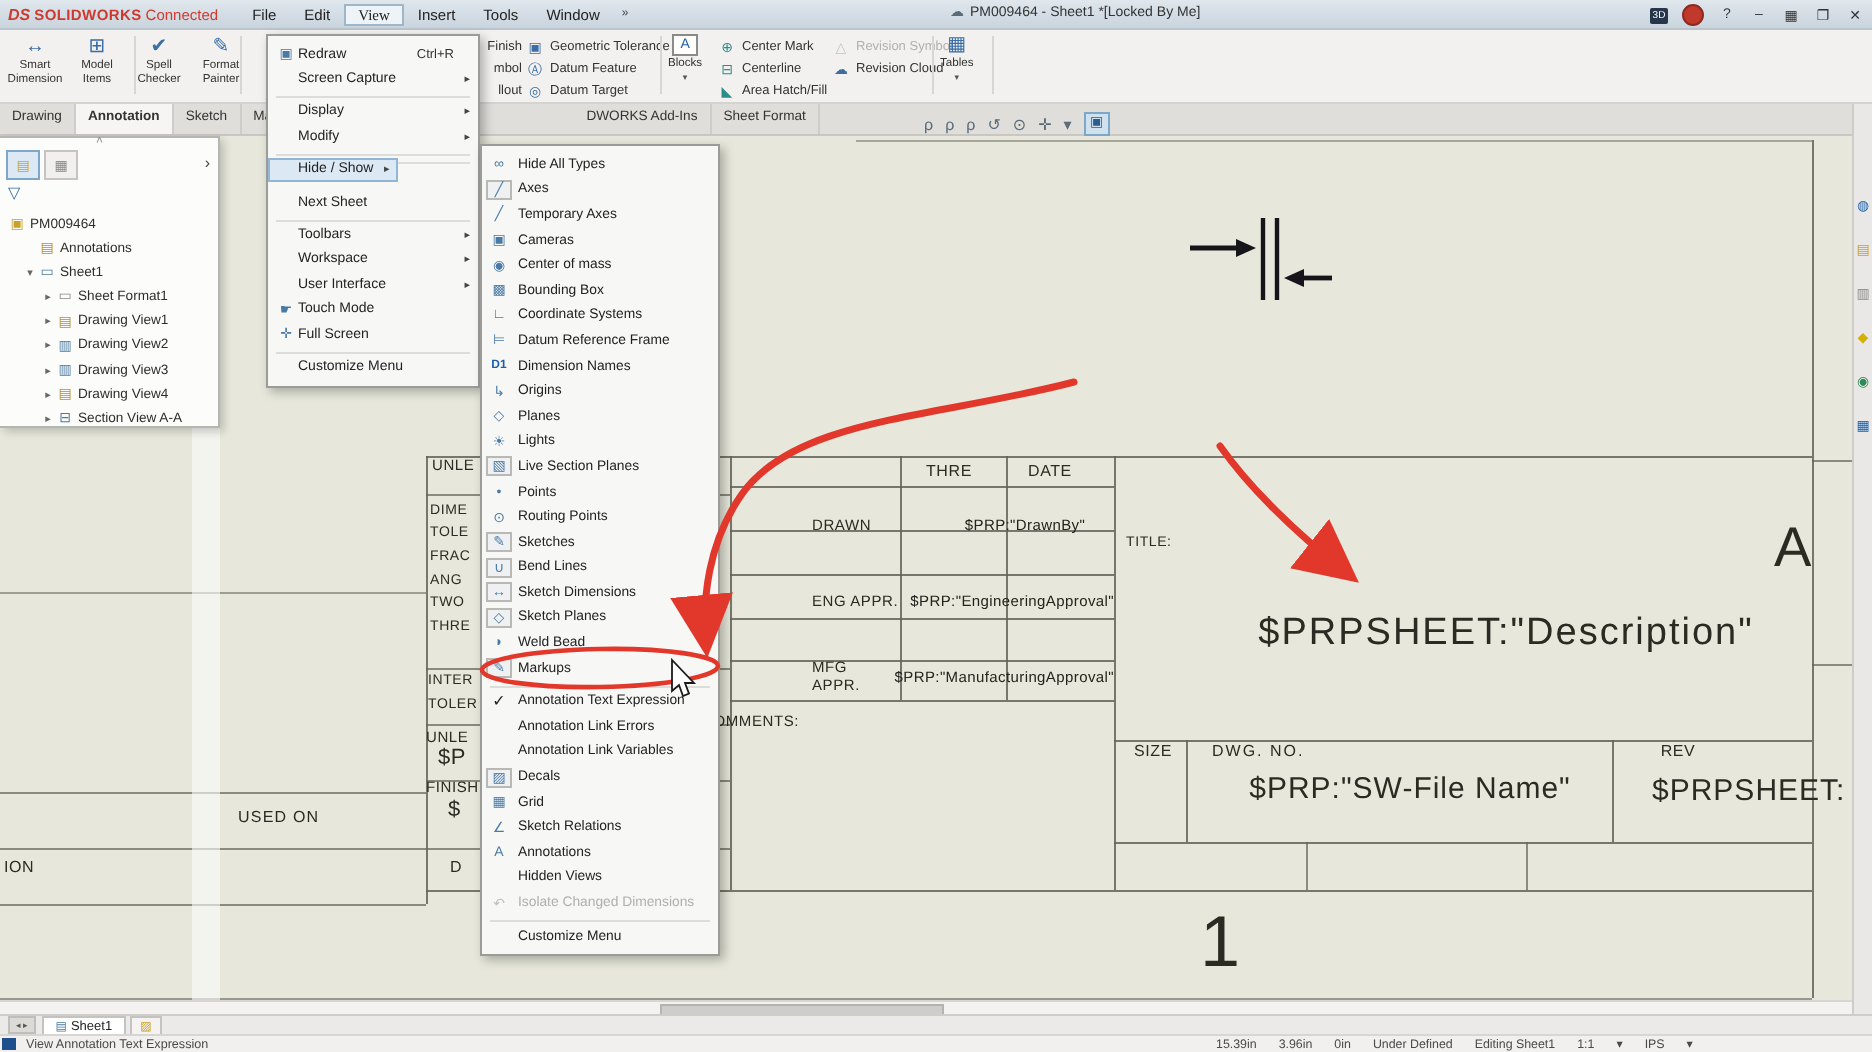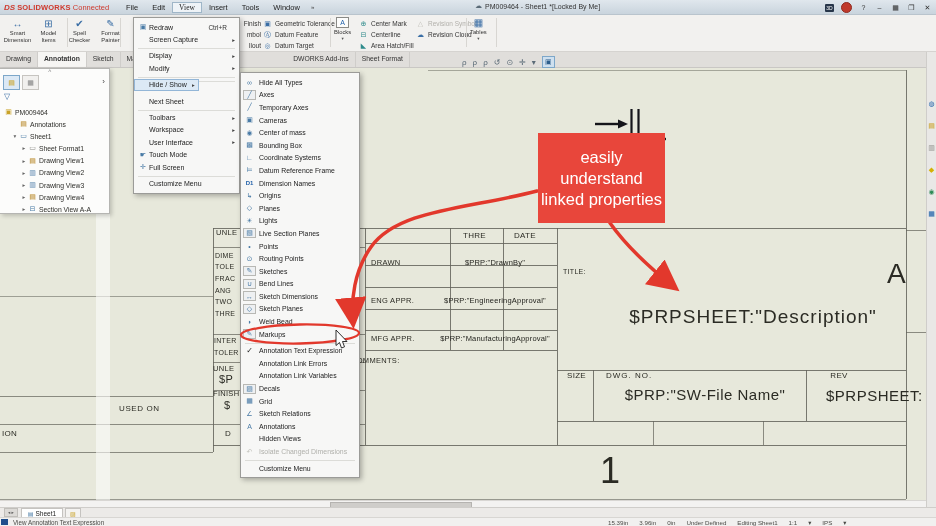--- a/index.html
+++ b/index.html
@@ -48,21 +48,21 @@
   .childctl{position:absolute;right:8px;top:2px;display:flex;gap:8px;z-index:7;}
   .cci{font-size:6.5px;color:#555;}
   
   .paper{position:absolute;left:0;top:68px;width:926px;height:432px;background:#e7e8db;z-index:1;}
   .hl,.vl{position:absolute;background:#63635a;}
   .hl{height:1px;} .vl{width:1px;}
   .tbt{position:absolute;color:#2b2b24;white-space:nowrap;letter-spacing:.3px;}
   .marginband{position:absolute;left:96px;top:0;width:14px;height:432px;background:rgba(252,252,250,.6);z-index:2;}
   .secarrows{position:absolute;z-index:3;}
   .approvals{position:absolute;left:365px;top:243px;width:192px;z-index:1;}
-  .arow{display:flex;align-items:center;height:38px;}
+  .arow{display:flex;align-items:center;height:38px;padding-left:35px;}
   .alab{font-size:7.5px;color:#2b2b24;padding-left:6px;width:62px;letter-spacing:.3px;}
   .aval{flex:1;text-align:center;font-size:7.5px;color:#24241f;white-space:nowrap;letter-spacing:.2px;}
   
   .panel{position:absolute;left:0;top:68px;width:110px;height:146px;background:#fcfcfb;border:1px solid #b5b5b2;border-left:none;
          box-shadow:2px 2px 4px rgba(0,0,0,.18);box-sizing:border-box;z-index:8;}
   .pcollapse{position:absolute;left:48px;top:-1px;font-size:6px;color:#888;}
   .ptabs{position:absolute;left:3px;top:6px;display:flex;gap:2px;}
   .ptab{width:15px;height:13px;border:1px solid #c6c4c0;background:#f1f0ee;font-size:7px;display:flex;align-items:center;justify-content:center;color:#888;}
   .ptab.sel{border-color:#7da7c9;background:#dce9f5;color:#c9a227;}
   .pexpand{position:absolute;right:4px;top:8px;font-size:8px;color:#444;}
@@ -672,21 +672,20 @@
       <div class="smi sep">
       
       
     </div>
       <div class="smi">
       <span class="ic"></span>
       <span class="lbl">Customize Menu</span>
     </div>
     </div>
 
-  <div class="callout">easily understand linked properties</div>
   <svg class="overlay" width="936" height="526" viewBox="0 0 936 526">
     <defs>
       <marker id="ah" markerWidth="10" markerHeight="9" refX="7" refY="4.5" orient="auto">
         <path d="M0,0 L9,4.5 L0,9 z" fill="#e2382c"></path>
       </marker>
     </defs>
     <path d="M537,191 C468,209 398,209 371,247 C354,271 351,300 353,322" stroke="#e2382c" stroke-width="3.5" fill="none" stroke-linecap="round" marker-end="url(#ah)"></path>
     <path d="M610,223 C627,247 650,268 674,287" stroke="#e2382c" stroke-width="3.5" fill="none" stroke-linecap="round" marker-end="url(#ah)"></path>
     <ellipse cx="300" cy="334" rx="59" ry="9.5" fill="none" stroke="#e2382c" stroke-width="2.3" transform="rotate(-1 300 334)"></ellipse>
     <polygon points="336,330 336,345.5 339.5,342.5 341.5,348 344.5,346.8 342.5,341.5 347,341.5" fill="#fdfdfd" stroke="#1a1a1a" stroke-width="0.9"></polygon>

